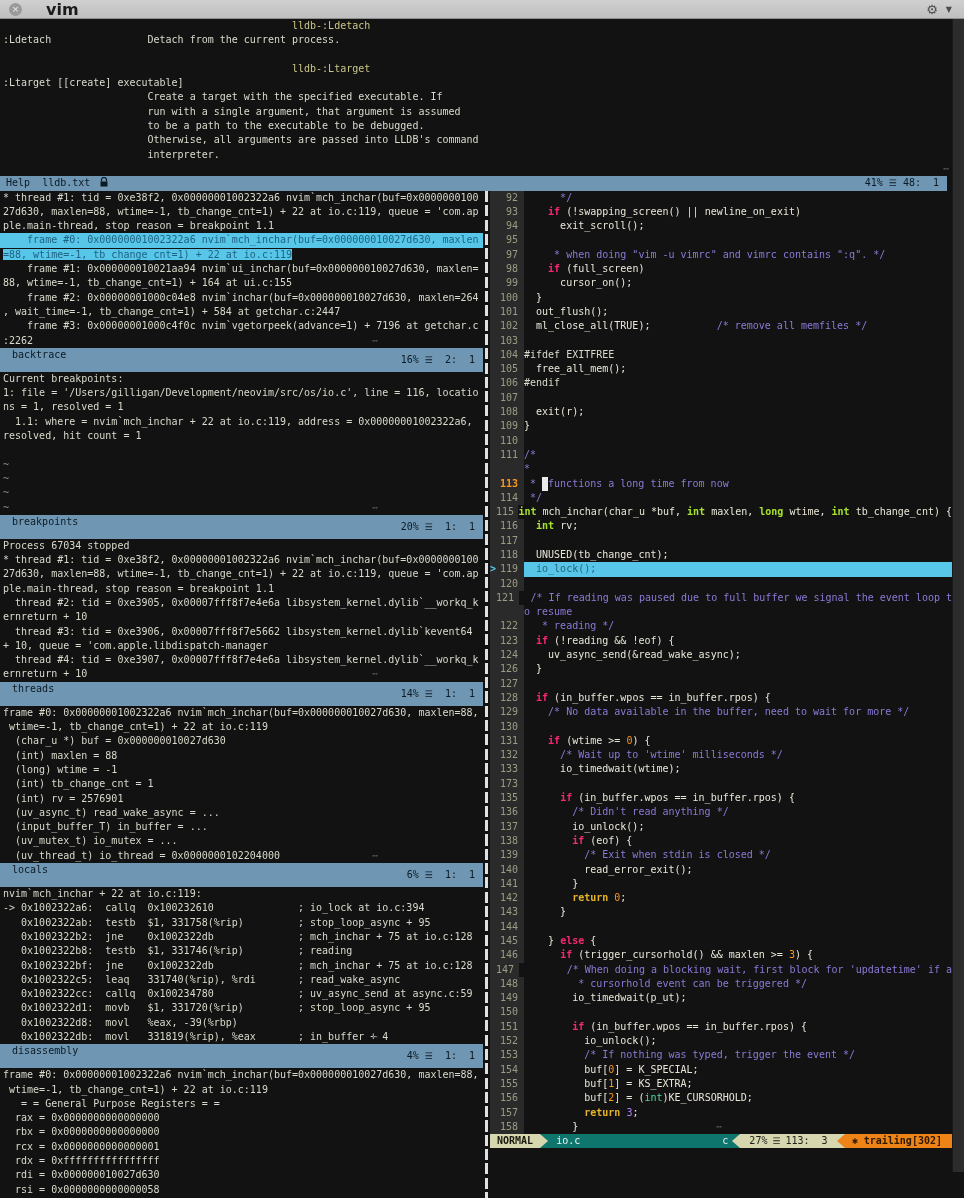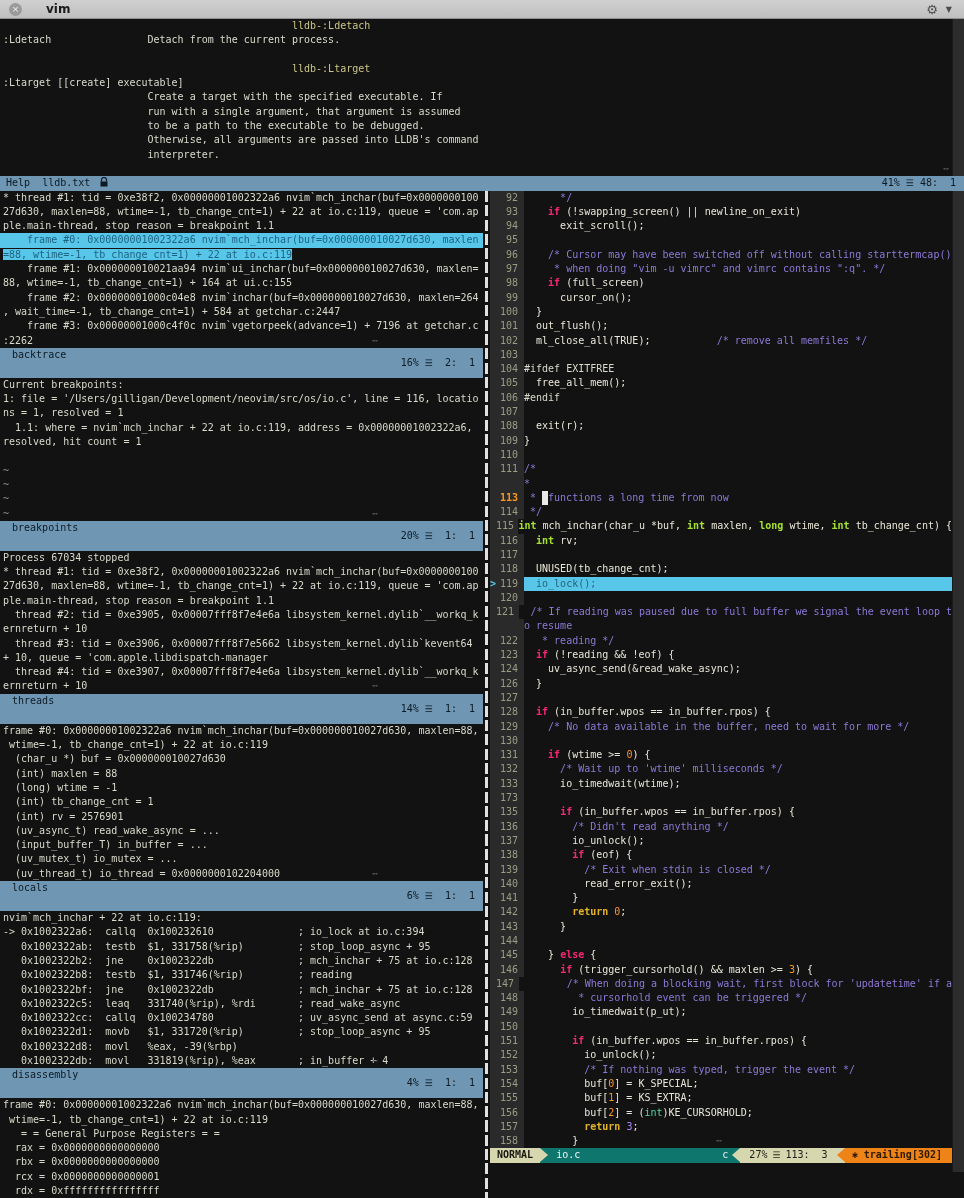--- a/index.html
+++ b/index.html
@@ -6,40 +6,40 @@
   html,body { width:964px; height:1198px; overflow:hidden; background:#121212; }
   body { font-family:"DejaVu Sans Mono", monospace; font-size:10px; }
 
   .titlebar{
     height:19px; background:linear-gradient(#d0d0d0,#bfbfbf);
     border-bottom:1px solid #8f8f8f; display:flex; align-items:center;
     font-family:"DejaVu Sans", "Liberation Sans", sans-serif;
   }
   .close-btn{ width:13px;height:13px;border-radius:50%;background:#9a9a9a;color:#efefef;
     font-size:9px;line-height:13px;text-align:center;margin-left:9px; }
-  .win-title{ margin-left:24px;font-weight:bold;font-size:12px;color:#1b1b1b; }
+  .win-title{ margin-left:24px;font-weight:bold;font-size:16px;color:#1b1b1b; }
   .tb-spacer{flex:1}
   .gear{ color:#4c4c4c;font-size:13px;margin-right:8px; }
   .caret{ color:#4c4c4c;font-size:8px;margin-right:12px; }
 
   .terminal{ position:relative; height:1179px; background:#121212; color:#d9d9cc;
     display:flex; flex-direction:column; }
   .scroll-strip{ position:absolute; top:0; right:0; width:12px; height:1153px;
     background:#2c2c2c; border-left:1px solid #1a1a1a; }
 
   .trow{ height:14.3px; line-height:14.3px; white-space:pre; overflow:hidden; padding-left:3px; }
   .help-window{ position:relative; }
   .help-header{ color:#cbc687; }
   .help-body{ color:#dadacd; }
 
-  .sl{ height:30px; line-height:14.3px; background:#6f96b2; color:#0c1a24;
+  .sl{ height:24px; line-height:14.3px; background:#6f96b2; color:#0c1a24;
        display:flex; justify-content:space-between; padding:0 8px 0 6px; white-space:pre; }
   .sl-right{ display:flex; align-items:center; white-space:pre; }
   .sl-right .licon{ margin:0 6px; font-size:9px; }
-  .help-sl{ margin-right:0; position:relative; z-index:2; }
+  .help-sl{ margin-right:17px; position:relative; z-index:2; }
   .lock-svg{ margin-left:10px; position:relative; top:1px; }
 
   .split{ display:flex; }
   .left-col{ width:483px; display:flex; flex-direction:column; }
   .vsep{ width:3px; margin:0 2px;
      background:repeating-linear-gradient(180deg,#e0e0e0 0 11px, transparent 11px 14.3px); }
   .right-col{ width:462px; display:flex; flex-direction:column; position:relative; z-index:1; }
 
   .pane{ position:relative; }
   .hl-full{ background:#58c6e8; color:#1d6484; }
@@ -213,21 +213,20 @@
         </div>
         <div class="sl"><span> registers</span><span class="sl-right"><span>0%</span><span class="licon">☰</span><span> 1:  1</span></span></div>
       </div>
     <div class="vsep"></div>
     <div class="right-col">
       <div class="code-window">
           <div class="crow"><span class="csign"> </span><span class="cnum">92</span><span class="cnum-pad"></span><span class="ctext"><span class="tk-c">      */</span></span></div>
           <div class="crow"><span class="csign"> </span><span class="cnum">93</span><span class="cnum-pad"></span><span class="ctext"><span class="tk-w">    </span><span class="tk-k">if</span><span class="tk-w"> (!swapping_screen() || newline_on_exit)</span></span></div>
           <div class="crow"><span class="csign"> </span><span class="cnum">94</span><span class="cnum-pad"></span><span class="ctext"><span class="tk-w">      exit_scroll();</span></span></div>
           <div class="crow"><span class="csign"> </span><span class="cnum">95</span><span class="cnum-pad"></span><span class="ctext"></span></div>
-          <div class="crow"><span class="csign"> </span><span class="cnum">96</span><span class="cnum-pad"></span><span class="ctext"><span class="tk-c">    /* Cursor may have been switched off without calling starttermcap()</span></span></div>
           <div class="crow"><span class="csign"> </span><span class="cnum">97</span><span class="cnum-pad"></span><span class="ctext"><span class="tk-c">     * when doing "vim -u vimrc" and vimrc contains ":q". */</span></span></div>
           <div class="crow"><span class="csign"> </span><span class="cnum">98</span><span class="cnum-pad"></span><span class="ctext"><span class="tk-w">    </span><span class="tk-k">if</span><span class="tk-w"> (full_screen)</span></span></div>
           <div class="crow"><span class="csign"> </span><span class="cnum">99</span><span class="cnum-pad"></span><span class="ctext"><span class="tk-w">      cursor_on();</span></span></div>
           <div class="crow"><span class="csign"> </span><span class="cnum">100</span><span class="cnum-pad"></span><span class="ctext"><span class="tk-w">  }</span></span></div>
           <div class="crow"><span class="csign"> </span><span class="cnum">101</span><span class="cnum-pad"></span><span class="ctext"><span class="tk-w">  out_flush();</span></span></div>
           <div class="crow"><span class="csign"> </span><span class="cnum">102</span><span class="cnum-pad"></span><span class="ctext"><span class="tk-w">  ml_close_all(TRUE);           </span><span class="tk-c">/* remove all memfiles */</span></span></div>
           <div class="crow"><span class="csign"> </span><span class="cnum">103</span><span class="cnum-pad"></span><span class="ctext"></span></div>
           <div class="crow"><span class="csign"> </span><span class="cnum">104</span><span class="cnum-pad"></span><span class="ctext"><span class="tk-d">#ifdef EXITFREE</span></span></div>
           <div class="crow"><span class="csign"> </span><span class="cnum">105</span><span class="cnum-pad"></span><span class="ctext"><span class="tk-w">  free_all_mem();</span></span></div>
           <div class="crow"><span class="csign"> </span><span class="cnum">106</span><span class="cnum-pad"></span><span class="ctext"><span class="tk-d">#endif</span></span></div>

